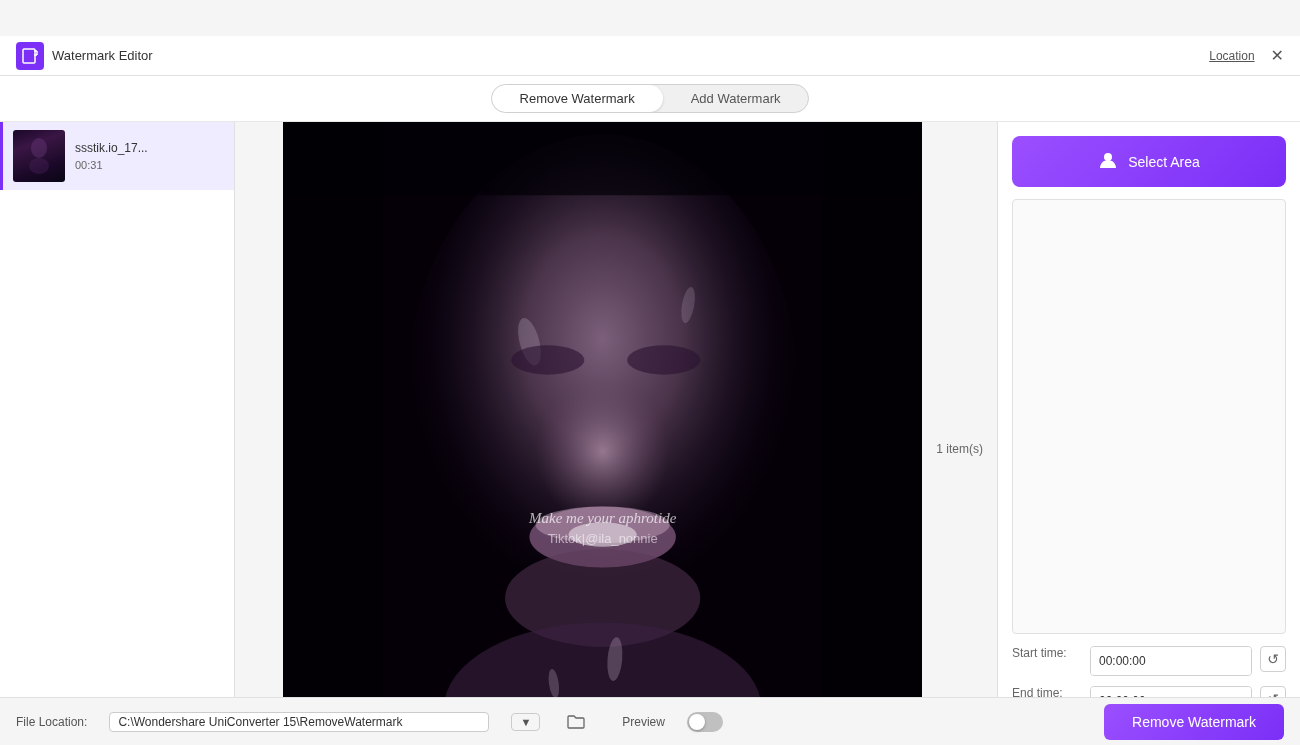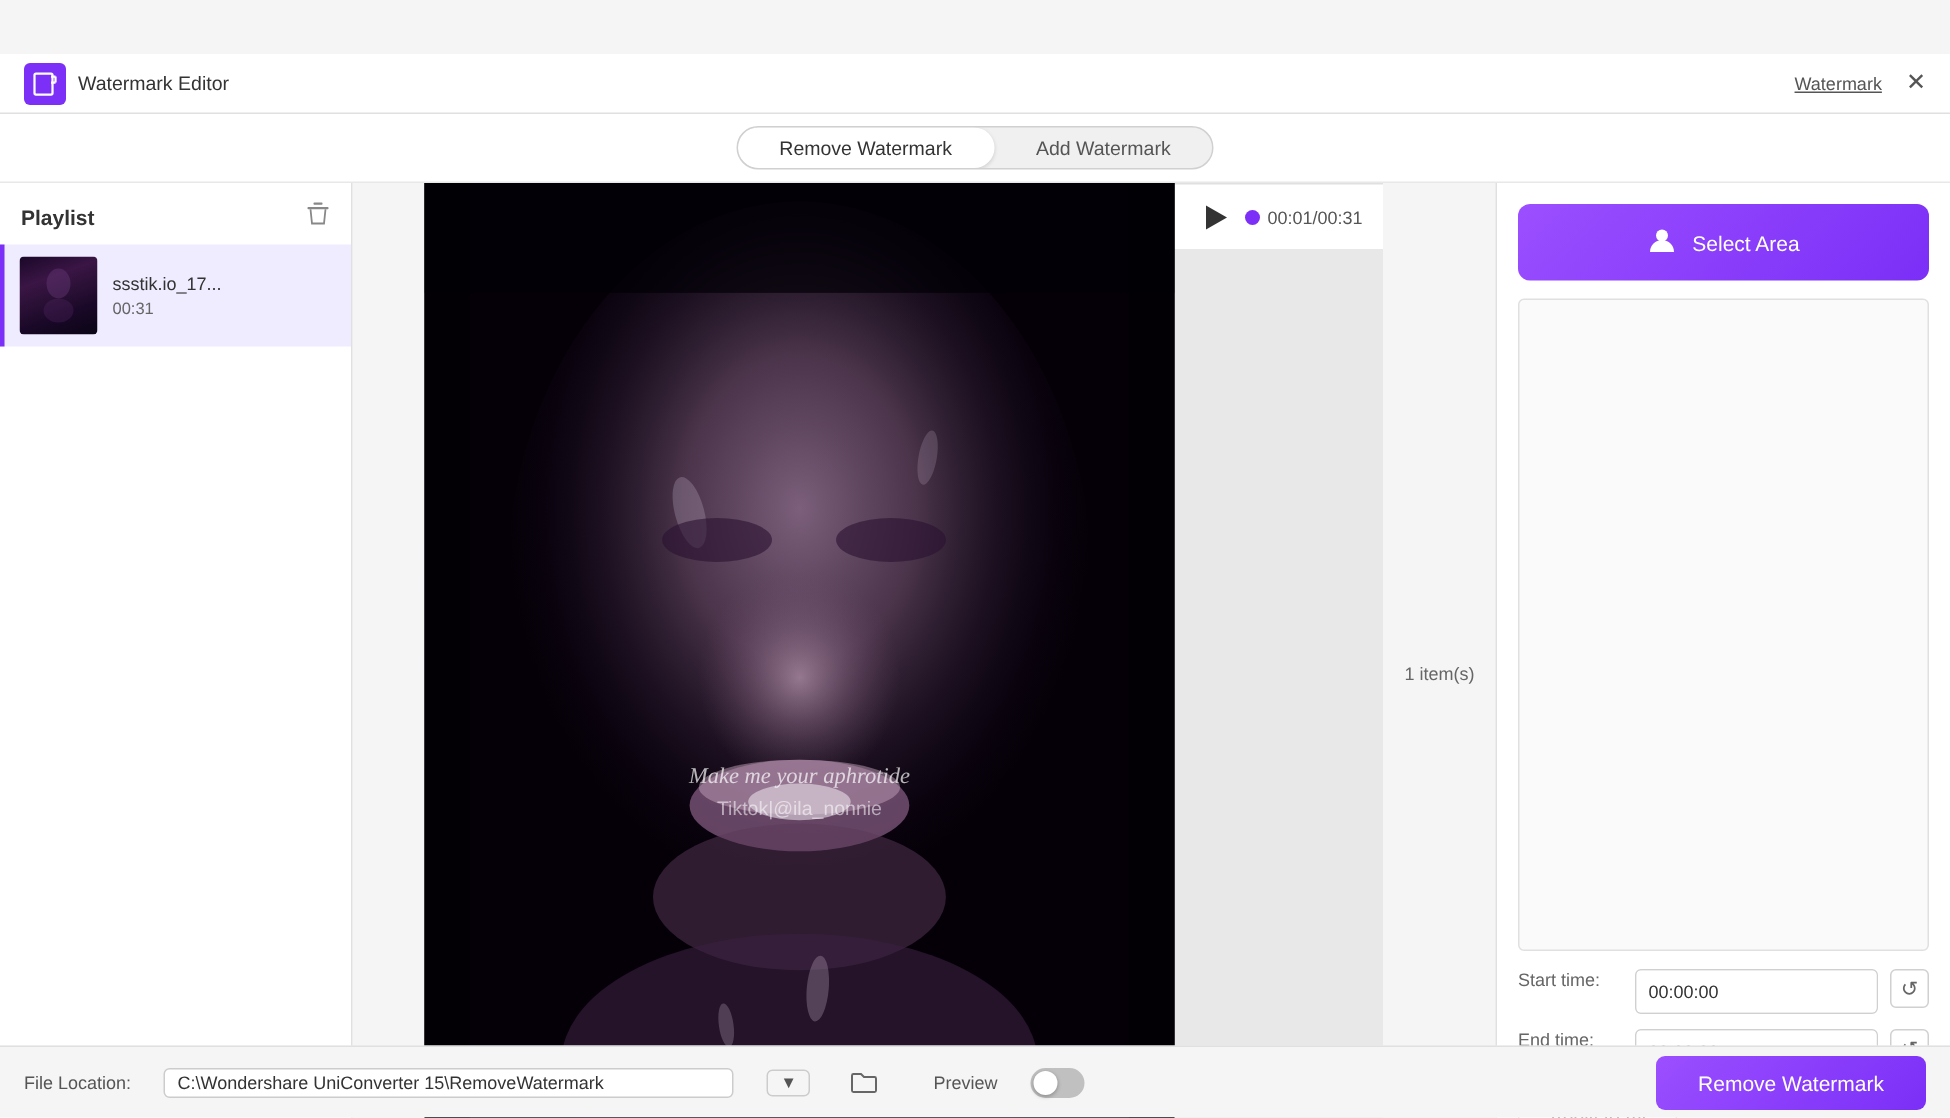--- a/index.html
+++ b/index.html
@@ -451,45 +451,35 @@
       <svg width="18" height="18" viewBox="0 0 18 18" fill="none">
         <rect x="2" y="2" width="12" height="14" rx="1" stroke="white" stroke-width="1.5" fill="none"></rect>
         <line x1="13" y1="4" x2="16" y2="4" stroke="white" stroke-width="1.5"></line>
         <line x1="16" y1="4" x2="16" y2="8" stroke="white" stroke-width="1.5"></line>
         <line x1="16" y1="8" x2="13" y2="8" stroke="white" stroke-width="1.5"></line>
       </svg>
     </div>
     <span class="title-bar-title">Watermark Editor</span>
   </div>
   <div class="title-bar-right">
-    <span class="feedback-link">Watermark</span>
+    <span class="feedback-link">Location</span>
     <span class="close-btn">✕</span>
   </div>
 </div>
 
 <div class="tab-bar">
   <div class="tab-group">
     <button class="tab-btn active">Remove Watermark</button>
     <button class="tab-btn">Add Watermark</button>
   </div>
 </div>
 
 <div class="main-content">
 
   <div class="left-panel">
-    <div class="playlist-header">
-      <span class="playlist-title">Playlist</span>
-      <span class="delete-icon">
-        <svg width="16" height="16" viewBox="0 0 16 16" fill="none">
-          <rect x="1" y="4" width="14" height="1.5" rx="0.5" fill="#888"></rect>
-          <rect x="5" y="1" width="6" height="1.5" rx="0.5" fill="#888"></rect>
-          <path d="M3 5.5L4 15h8l1-9.5" stroke="#888" stroke-width="1.2" fill="none"></path>
-        </svg>
-      </span>
-    </div>
     <div class="playlist-item">
       <div class="playlist-thumb">
         <div class="thumb-img" style="background: linear-gradient(160deg, #1a0828 0%, #3a1545 30%, #2a1035 50%, #1a0828 70%, #0a0515 100%); display:flex; align-items:center; justify-content:center;">
           <svg width="30" height="40" viewBox="0 0 30 40" opacity="0.6">
             <ellipse cx="15" cy="12" rx="8" ry="10" fill="#6a3a7a" opacity="0.7"></ellipse>
             <ellipse cx="15" cy="30" rx="10" ry="8" fill="#5a2a6a" opacity="0.5"></ellipse>
           </svg>
         </div>
       </div>
       <div class="playlist-info">
@@ -547,30 +537,20 @@
 
           <ellipse cx="350" cy="338" rx="28" ry="10" fill="#e8e0e8" opacity="0.6"></ellipse>
         </svg>
         <div class="video-text-overlay">
           <div class="watermark-text-main">Make me your aphrotide</div>
           <div class="watermark-text-sub">Tiktok|@ila_nonnie</div>
         </div>
       </div>
     </div>
 
-    <div class="video-controls">
-      <div class="play-btn">
-        <div class="play-icon"></div>
-      </div>
-      <div class="progress-bar-wrap">
-        <div class="progress-fill"></div>
-        <div class="progress-dot"></div>
-      </div>
-      <span class="time-display">00:01/00:31</span>
-    </div>
 
     <div style="background:#f5f5f5; padding: 6px 14px; display:flex; align-items:center;">
       <span style="font-size:12px; color:#666;">1 item(s)</span>
     </div>
   </div>
 
   <div class="right-panel">
     <button class="select-area-btn">
       <span>
         <svg width="20" height="20" viewBox="0 0 20 20" fill="white">

